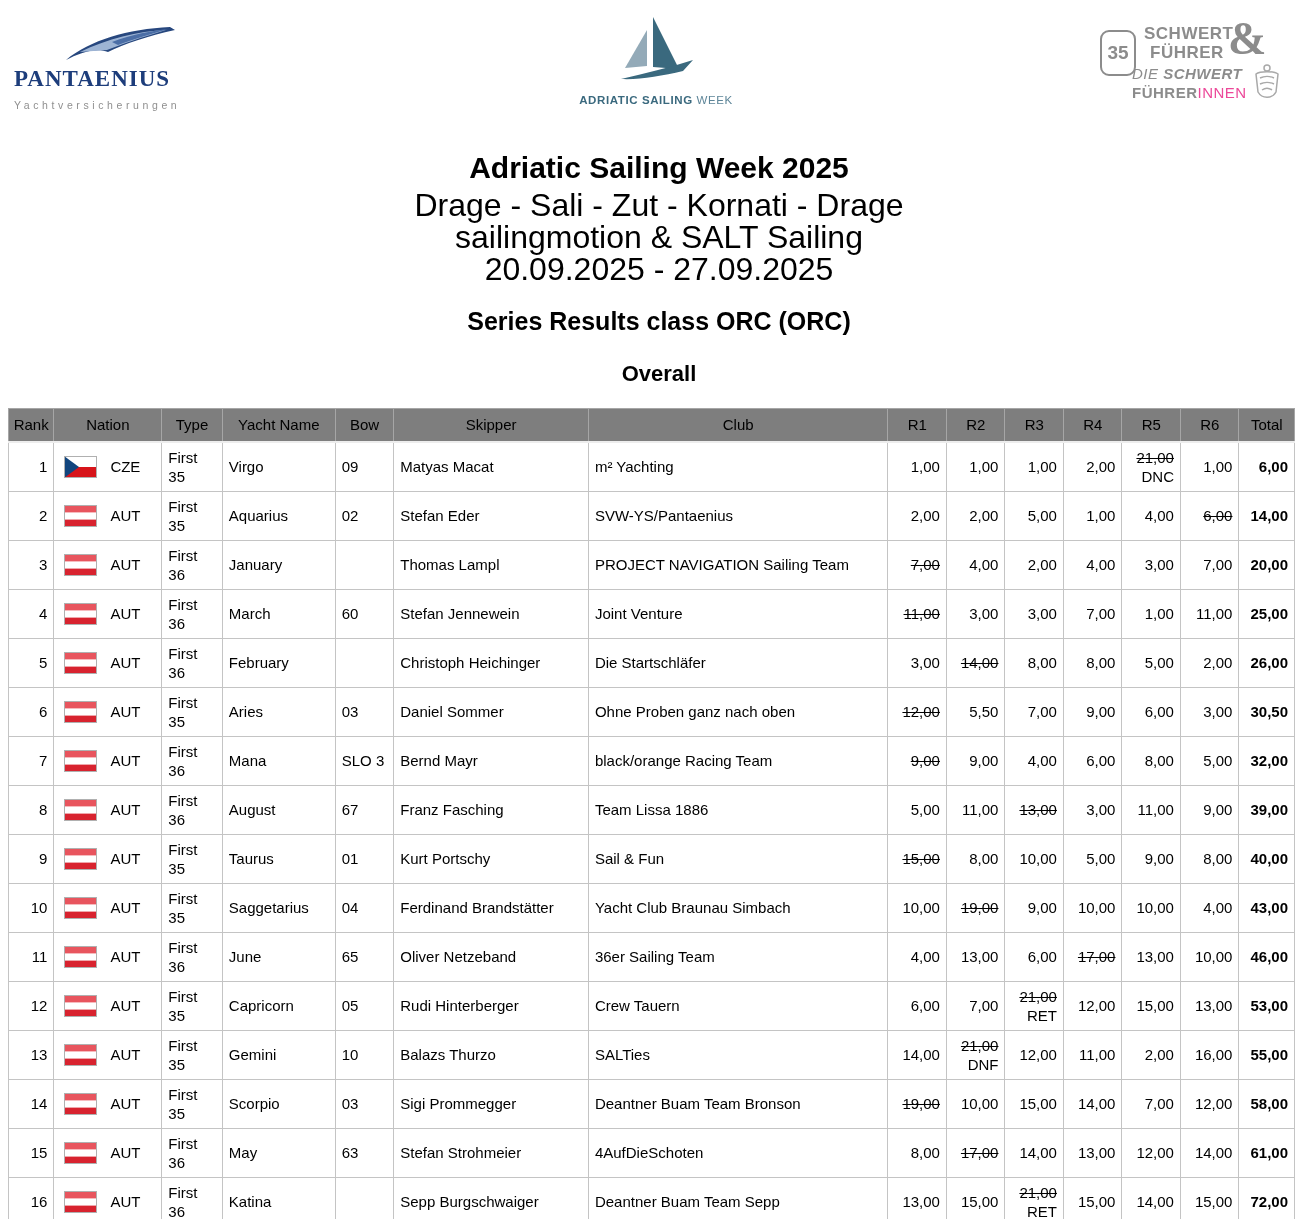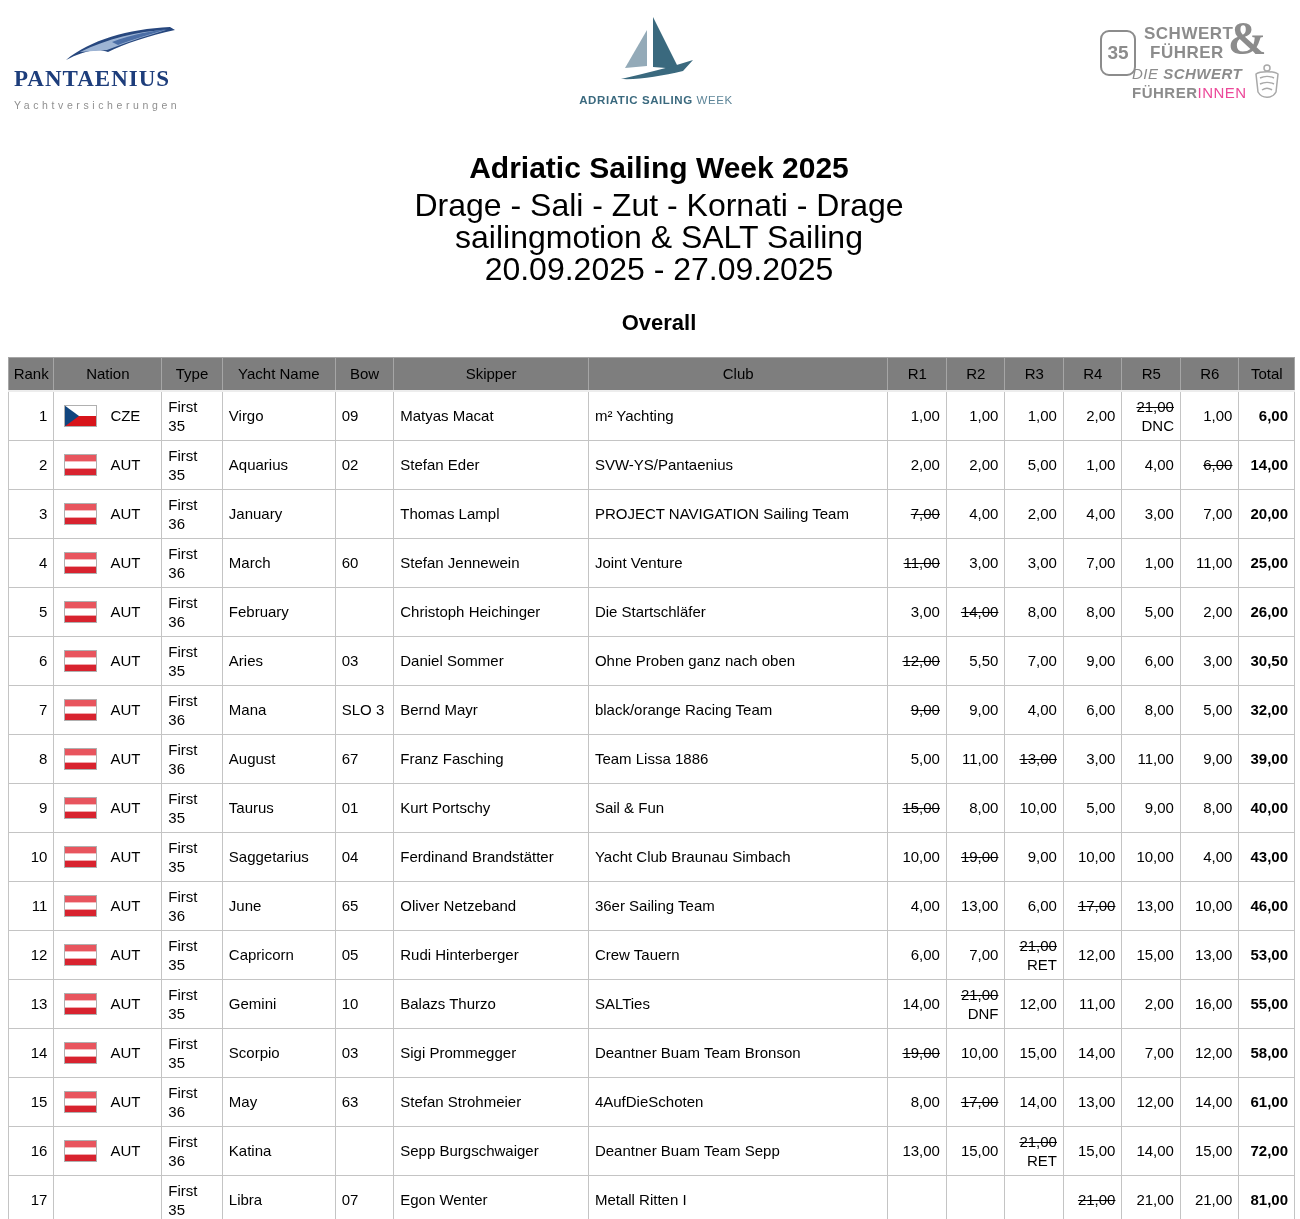--- a/index.html
+++ b/index.html
@@ -100,20 +100,21 @@
       </svg>
     </div>
   </div>
 </div>
 
 <div class="titles">
   <div class="t-main">Adriatic Sailing Week 2025</div>
   <div class="t-sub first">Drage - Sali - Zut - Kornati - Drage</div>
   <div class="t-sub">sailingmotion &amp; SALT Sailing</div>
   <div class="t-sub">20.09.2025 - 27.09.2025</div>
+  <div class="t-series">Series Results class ORC (ORC)</div>
   <div class="t-overall">Overall</div>
 </div>
 
 <table class="results">
   <thead>
     <tr>
         <th class="col-rank">Rank</th>
         <th class="col-nation">Nation</th>
         <th class="col-type">Type</th>
         <th class="col-yacht-name">Yacht Name</th>

